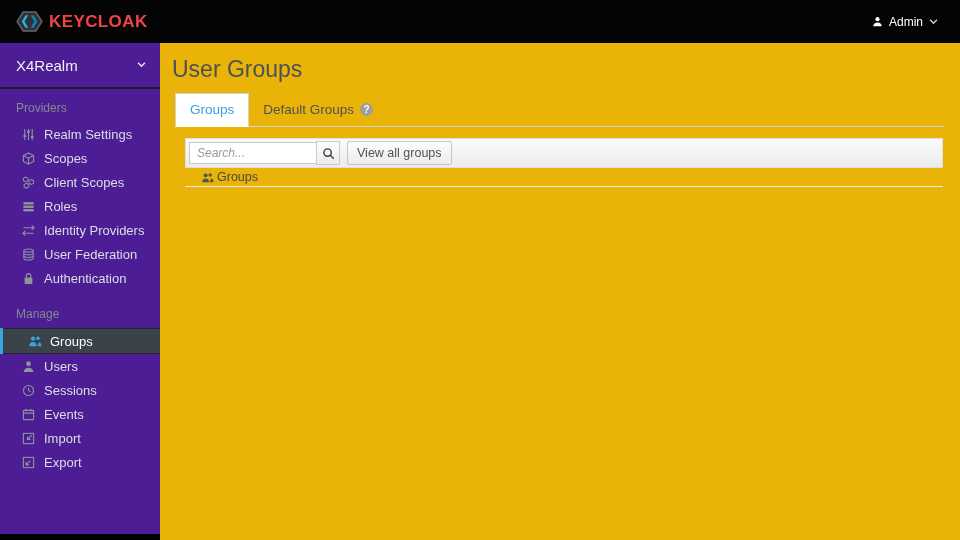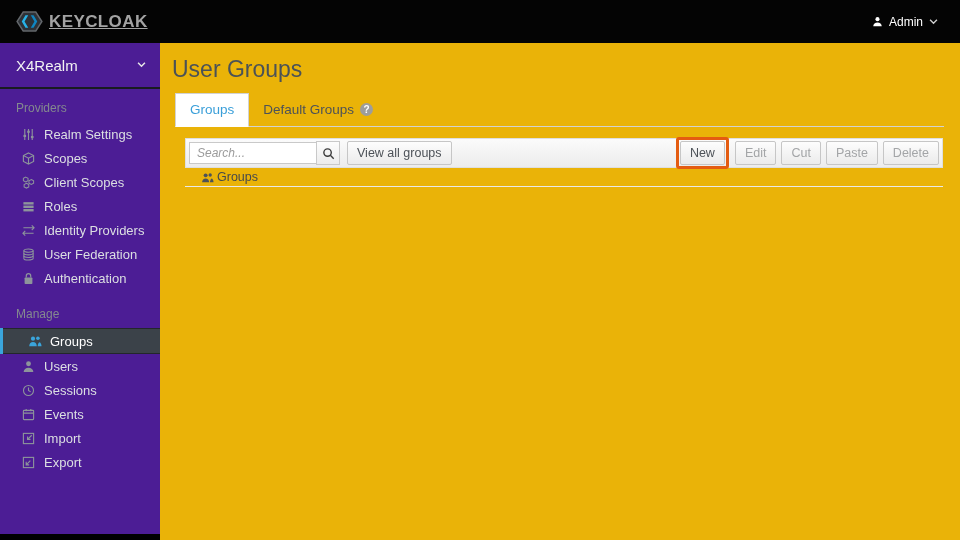--- a/index.html
+++ b/index.html
@@ -4,21 +4,21 @@
 <style>
   * { margin:0; padding:0; box-sizing:border-box; }
   html,body { width:960px; height:540px; overflow:hidden; background:#fff;
     font-family:"Liberation Sans", sans-serif; }
 
   
   .topbar { position:absolute; left:0; top:0; width:960px; height:43px;
     background:#040404; display:flex; align-items:center;
     justify-content:space-between; padding:0 22px 0 16px; }
   .brand { display:flex; align-items:center; gap:1px; cursor:pointer; }
-  .brand-text { font-size:17px; font-weight:bold; color:#a3a3a3; letter-spacing:.4px;text-decoration:underline; }
+  .brand-text { font-size:17px; font-weight:bold; color:#ef4444; letter-spacing:.4px; }
   .user-menu { display:flex; align-items:center; gap:6px; color:#fff;
     font-size:12px; cursor:pointer; }
   .caret { width:9px; height:6px; }
 
   
   .sidebar { position:absolute; left:0; top:43px; width:162px; height:497px;
     background:#4c1d95; }
   .sidebar::after { content:""; position:absolute; left:0; bottom:0;
     width:100%; height:6px; background:#000; }
   .realm-row { height:46px; display:flex; align-items:center;
@@ -264,29 +264,20 @@
   <div class="toolbar">
     <input class="search-input" type="text" placeholder="Search..." style="">
     <button class="search-btn">
       <svg width="13" height="13" viewBox="0 0 14 14" fill="none" stroke="currentColor" stroke-width="1.5">
         <circle cx="6" cy="6" r="4"></circle>
           <path d="M9 9l3.6 3.6"></path>
       </svg>
     </button>
     <button class="btn view-all">View all groups</button>
     <div class="spacer"></div>
-    <div class="actions">
-      <span class="annotation">
-        <button class="btn">New</button>
-      </span>
-      <button class="btn disabled">Edit</button>
-      <button class="btn disabled">Cut</button>
-      <button class="btn disabled">Paste</button>
-      <button class="btn disabled">Delete</button>
-    </div>
   </div>
 
   <div class="tree-row">
     <span class="tree-icon">
       <svg width="13" height="13" viewBox="0 0 14 14" fill="currentColor">
         <circle cx="5" cy="4.7" r="2.1"></circle>
           <circle cx="9.9" cy="4.3" r="1.8"></circle>
         <path d="M1.2 12.2c0-2.6 1.7-4.2 3.8-4.2s3.8 1.6 3.8 4.2z"></path>
         <path d="M9.7 12.2c0-1.9.7-3.4 1.9-4 1.1.6 1.9 2.1 1.9 4z"></path>
       </svg>

